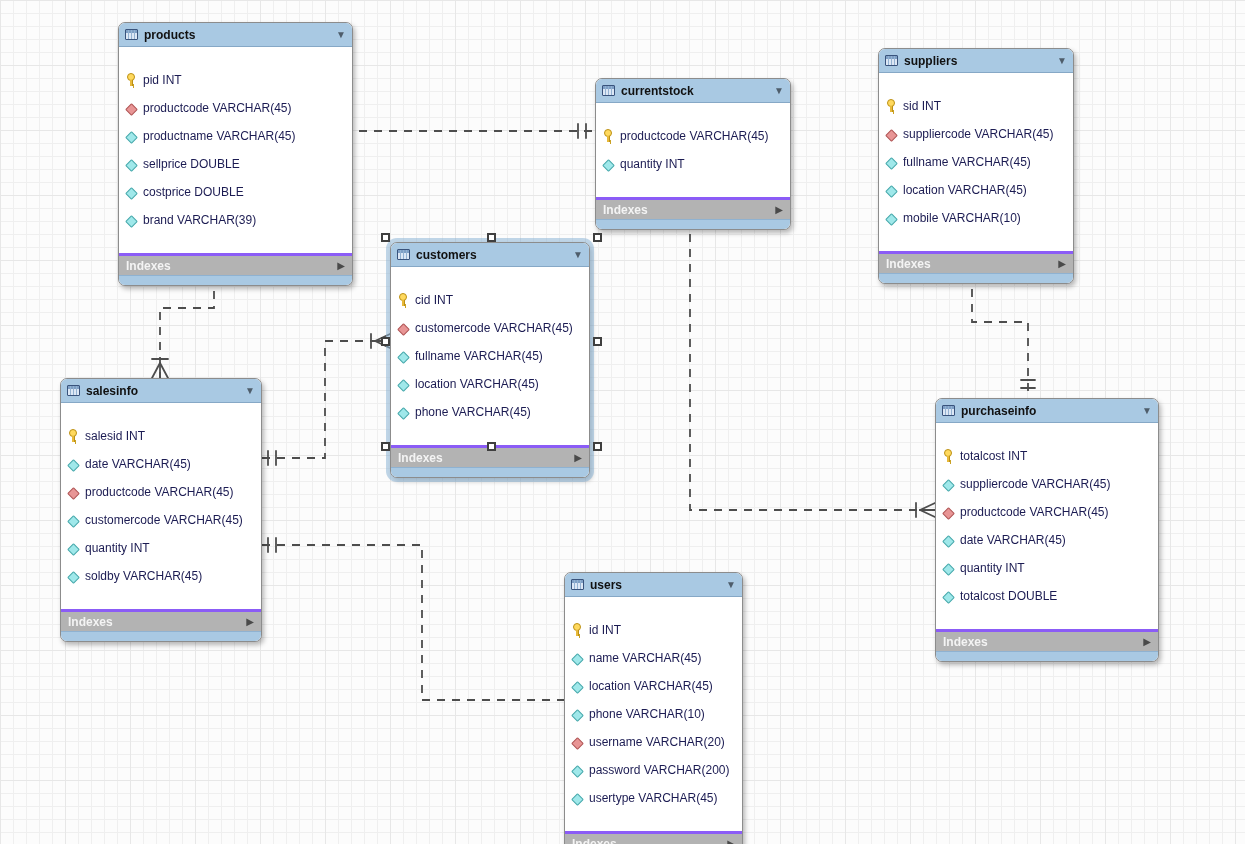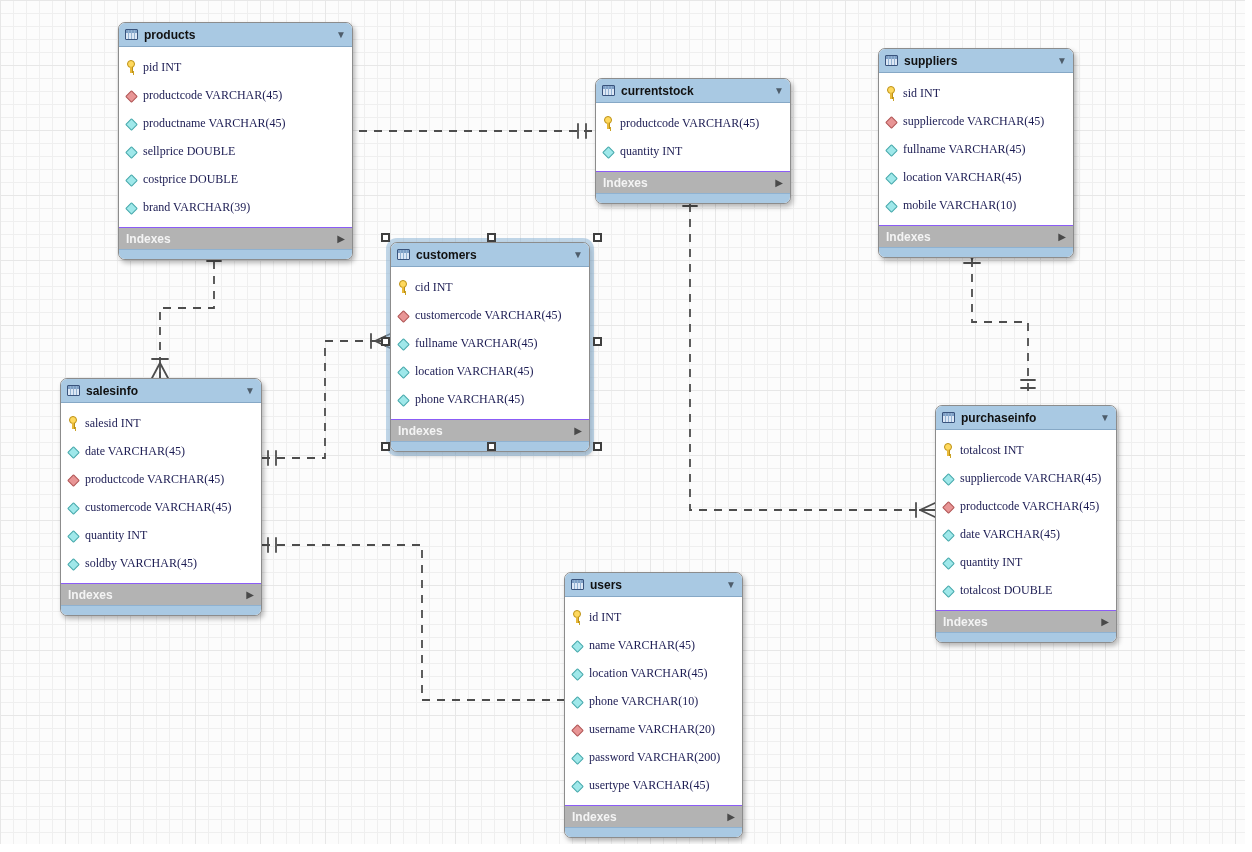--- a/index.html
+++ b/index.html
@@ -30,40 +30,40 @@
     border-radius:6px 6px 0 0;font-weight:bold;color:#111;
   }
   .tbl-glyph{
     width:13px;height:11px;box-sizing:border-box;border:1px solid #39537c;border-radius:1px;
     background-image:
       repeating-linear-gradient(to right,transparent 0 2px,#93b2d2 2px 3px),
       linear-gradient(#7e9fc5 0 3px,#dce7f5 3px 100%);
     flex:0 0 auto;
   }
   .tbl-collapse{margin-left:auto;color:#4e5d6b;font-size:10px;line-height:1;}
-  .tbl-rows{padding:6px 0;font-family:Liberation Serif, serif;}
+  .tbl-rows{padding:19px 0;}
   .tbl-row{height:28px;display:flex;align-items:center;gap:6px;padding:0 6px;color:#1b1b52;white-space:nowrap;}
   .row-icon{flex:0 0 auto;position:relative;width:12px;height:14px;}
   .icon-col::before,.icon-fk::before{
     content:"";position:absolute;left:2px;top:4px;width:7px;height:7px;transform:rotate(45deg);
     border-radius:1px;
   }
   .icon-col::before{background:#9fe8ea;border:1px solid #45a8ab;}
   .icon-fk::before{background:#e89595;border:1px solid #b05454;}
   .icon-key::before{
     content:"";position:absolute;left:2px;top:0;width:6px;height:6px;border-radius:50%;
     background:#ffd95e;border:1px solid #bb9015;
   }
   .icon-key::after{
     content:"";position:absolute;left:5px;top:7px;width:2px;height:6px;background:#e8b93a;
     border-right:1px solid #bb9015;box-shadow:2px 3px 0 -1px #caa226;
   }
   .tbl-indexes{
     height:22px;box-sizing:border-box;display:flex;align-items:center;justify-content:space-between;
-    padding:0 7px;background:#b3b3b3;border-top:1px solid #8b5cf6;
+    padding:0 7px;background:#b3b3b3;border-top:3px solid #8b5cf6;
     color:#f4f4f4;font-weight:bold;
   }
   .tbl-expand{color:#4a4a4a;font-size:10px;line-height:1;}
   .tbl-strip{height:9px;background:#a9c9e3;border-top:1px solid #8fb2d1;border-radius:0 0 6px 6px;}
   .sel-handle{
     position:absolute;width:9px;height:9px;box-sizing:border-box;z-index:3;
     background:#ffffff;border:2px solid #3f3f3f;
   }
 </style>
 </head>
@@ -293,21 +293,21 @@
     <span class="row-icon icon-col"></span>
     <span class="row-text">soldby VARCHAR(45)</span>
   </div>
       </div>
     <div class="tbl-indexes">
       <span class="tbl-indexes-label">Indexes</span>
       <span class="tbl-expand">▶</span>
     </div>
     <div class="tbl-strip"></div>
   </div>
-    <div class="db-table" style="left: 935px; top: 398px; width: 182px; margin-top: 7px;">
+    <div class="db-table" style="left: 935px; top: 398px; width: 224px;">
     <div class="tbl-header">
       <span class="tbl-glyph"></span>
       <span class="tbl-title">purchaseinfo</span>
       <span class="tbl-collapse">▼</span>
     </div>
     <div class="tbl-rows">
         <div class="tbl-row">
     <span class="row-icon icon-key"></span>
     <span class="row-text">totalcost INT</span>
   </div>

